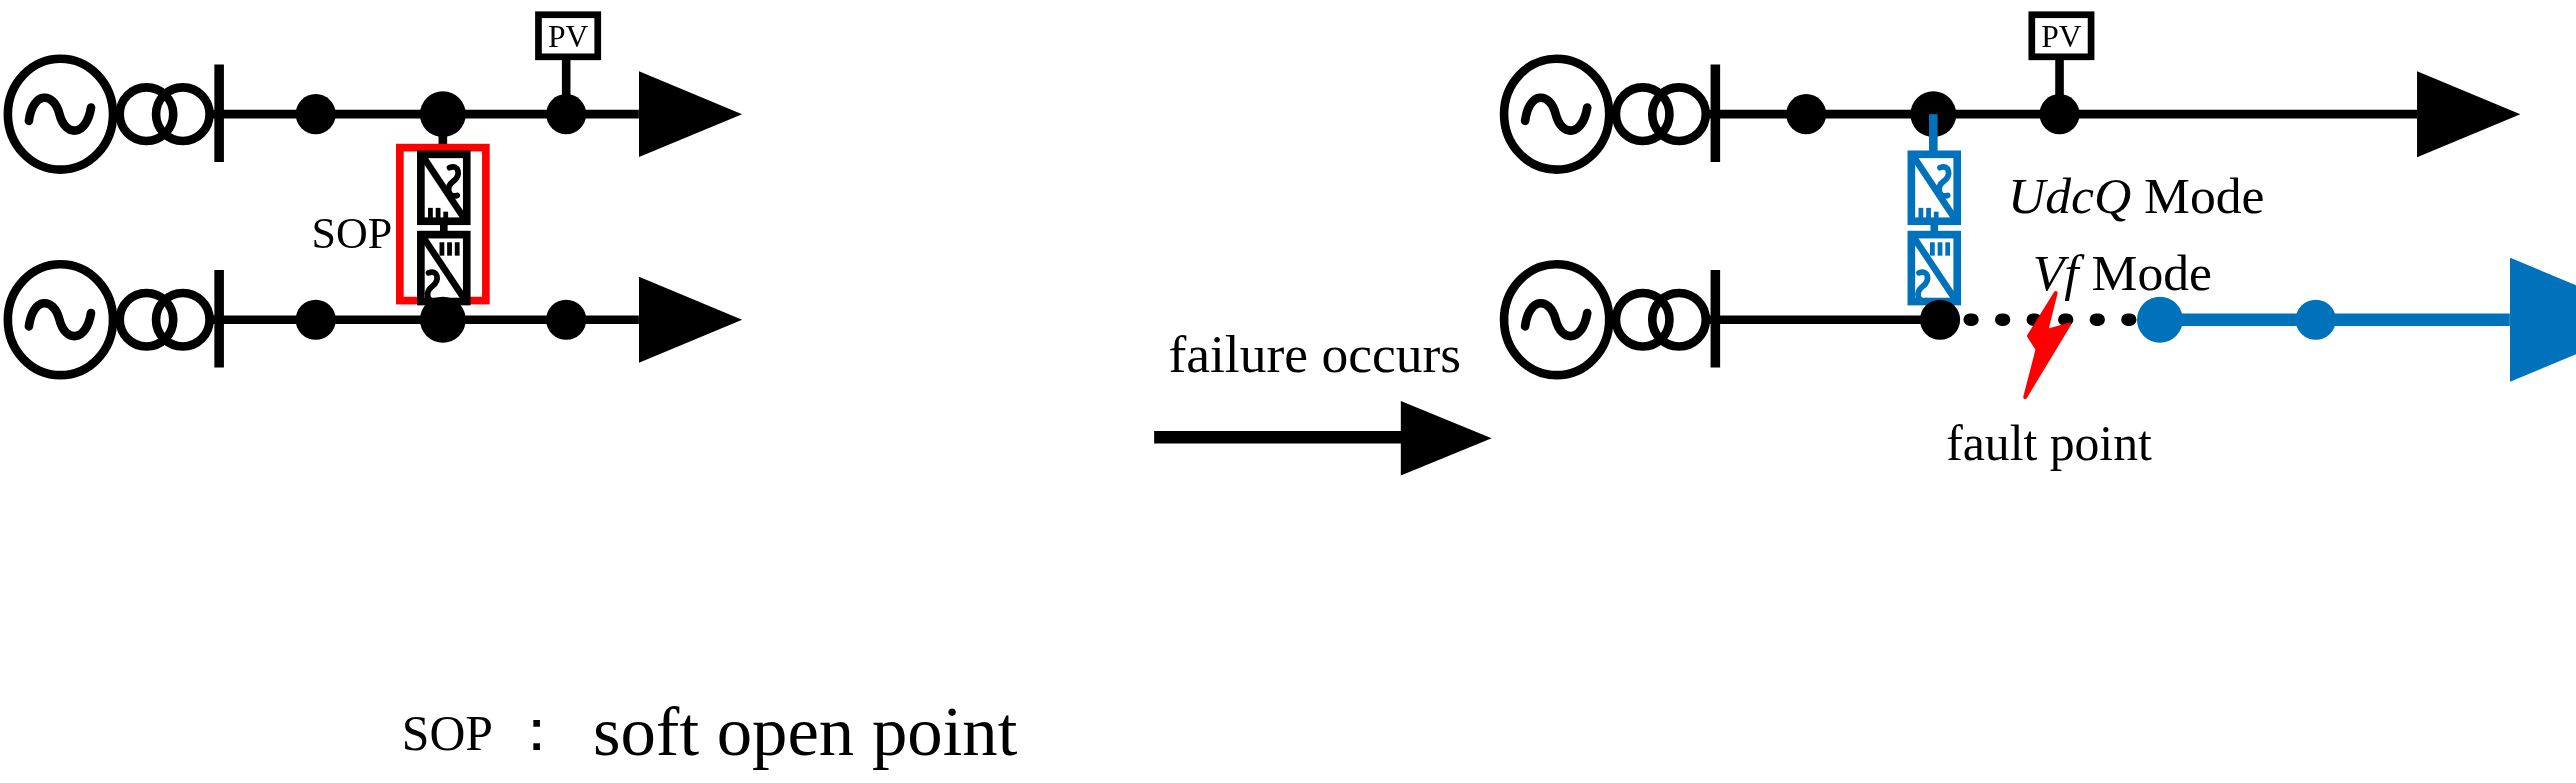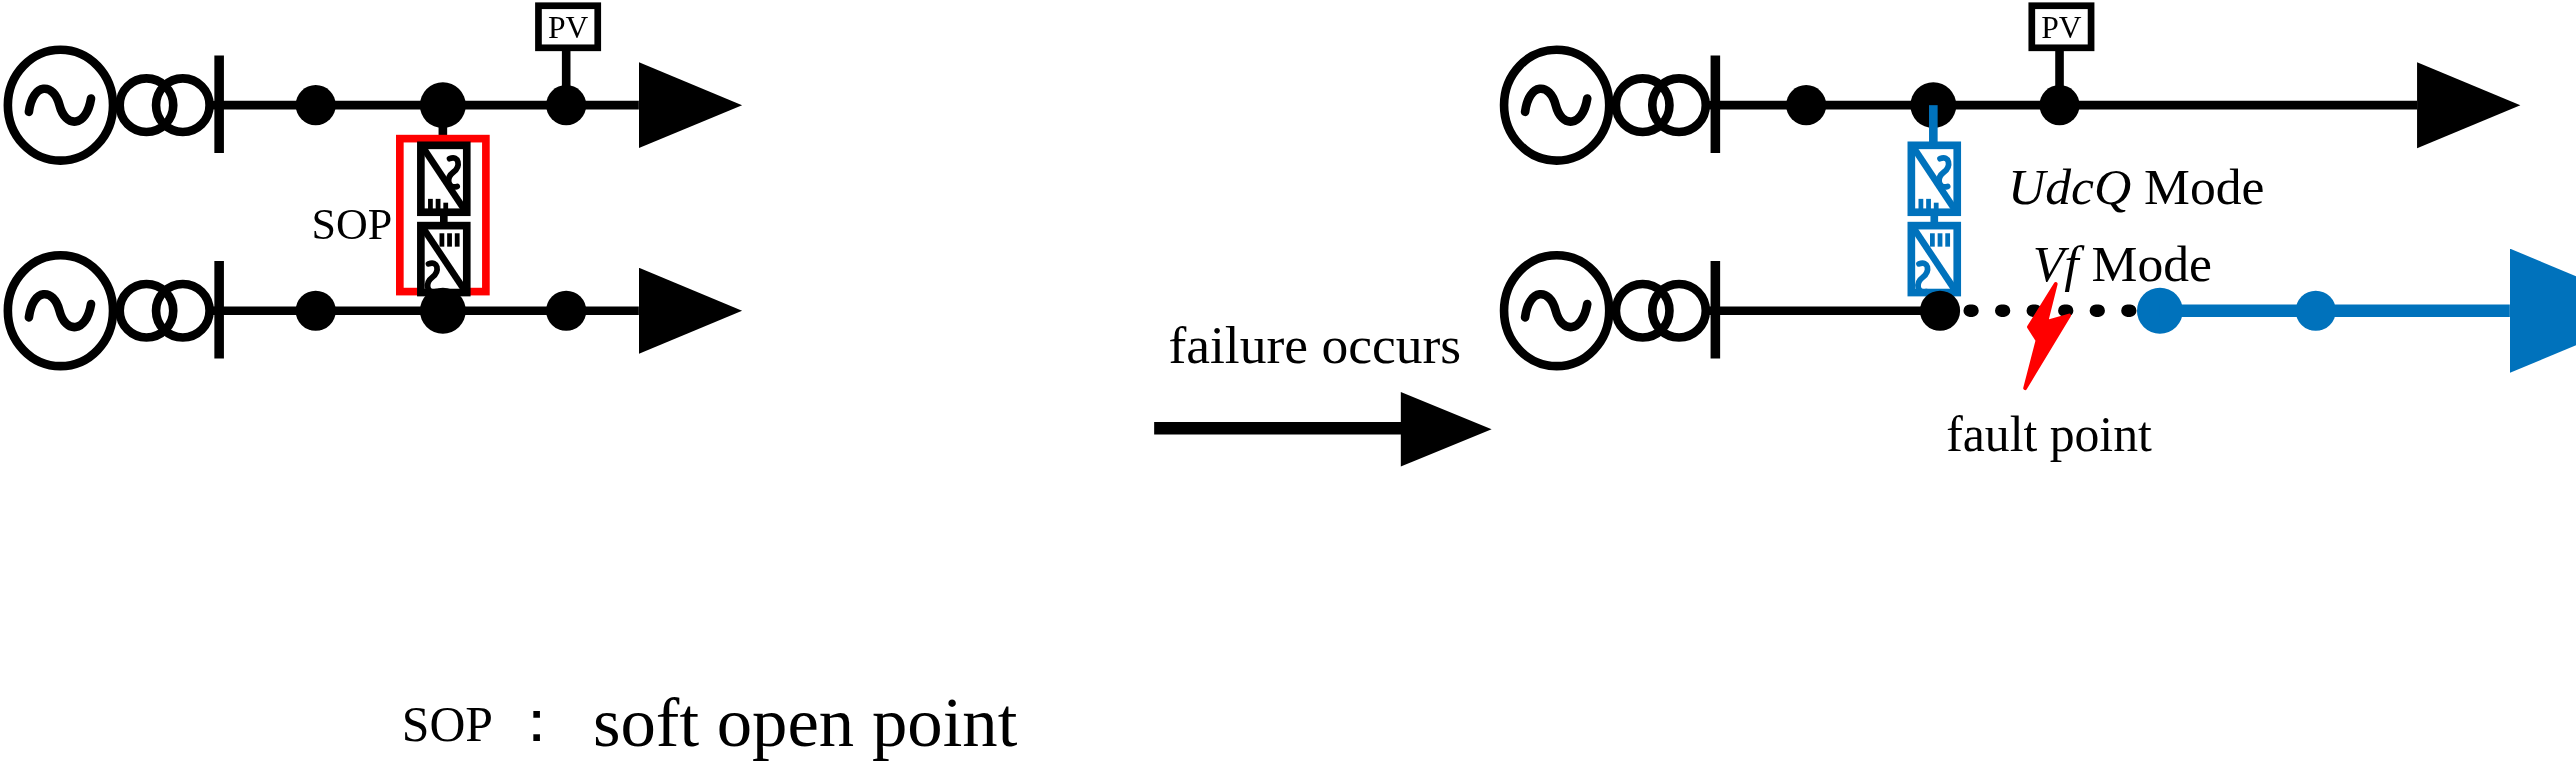--- a/index.html
+++ b/index.html
@@ -1,18 +1,18 @@
 <!DOCTYPE html>
 <html><head>
 <meta charset="utf-8">
 <style>
   html,body{margin:0;padding:0;background:#ffffff;}
   body{width:2576px;height:783px;overflow:hidden;
        font-family:"Liberation Serif","DejaVu Serif",serif;}
-  #stage{position:relative;width:2576px;height:774px;background:#fff;}
+  #stage{position:relative;width:2576px;height:774px;background:#fff;margin-top:9px;}
   svg{display:block;}
   .txt{fill:#000;font-family:"Liberation Serif","DejaVu Serif",serif;}
   .ital{font-style:italic;}
 </style>
 </head>
 <body>
 
 <div id="stage">
 <svg width="2576" height="783" viewBox="0 0 2694 819" xmlns="http://www.w3.org/2000/svg">
 

